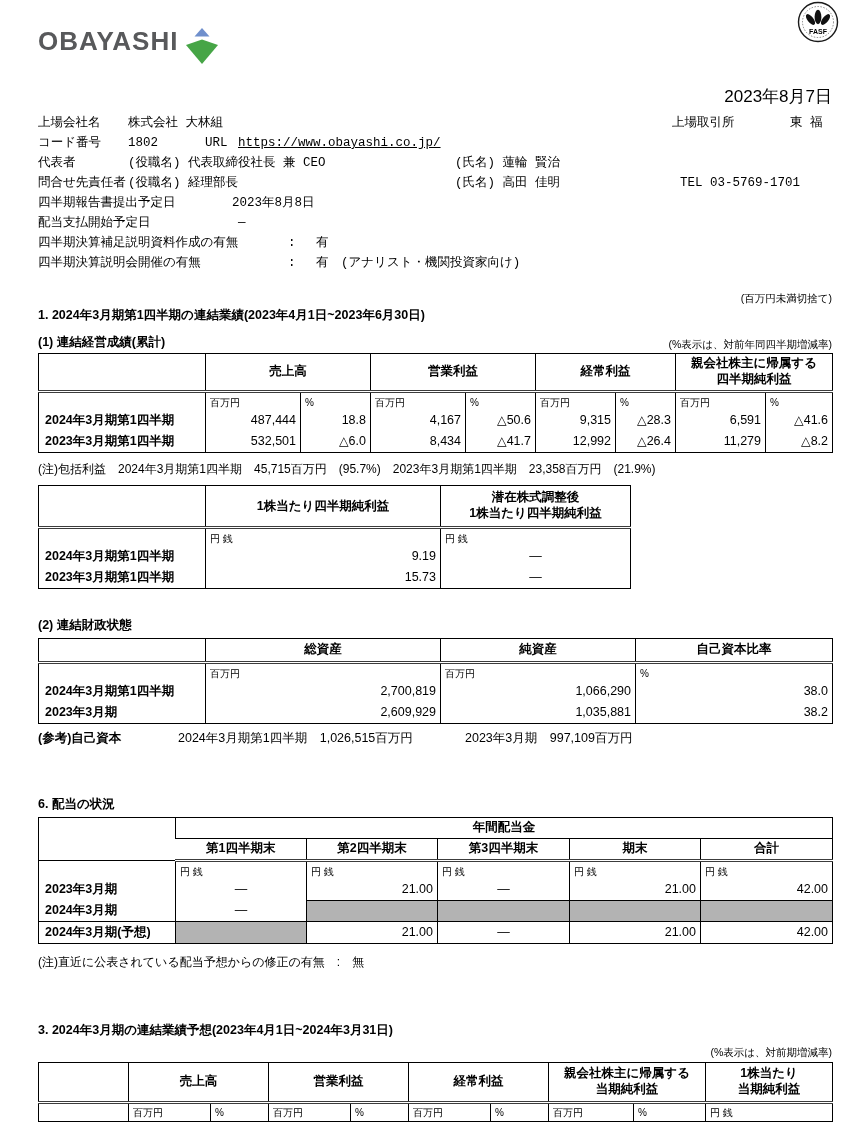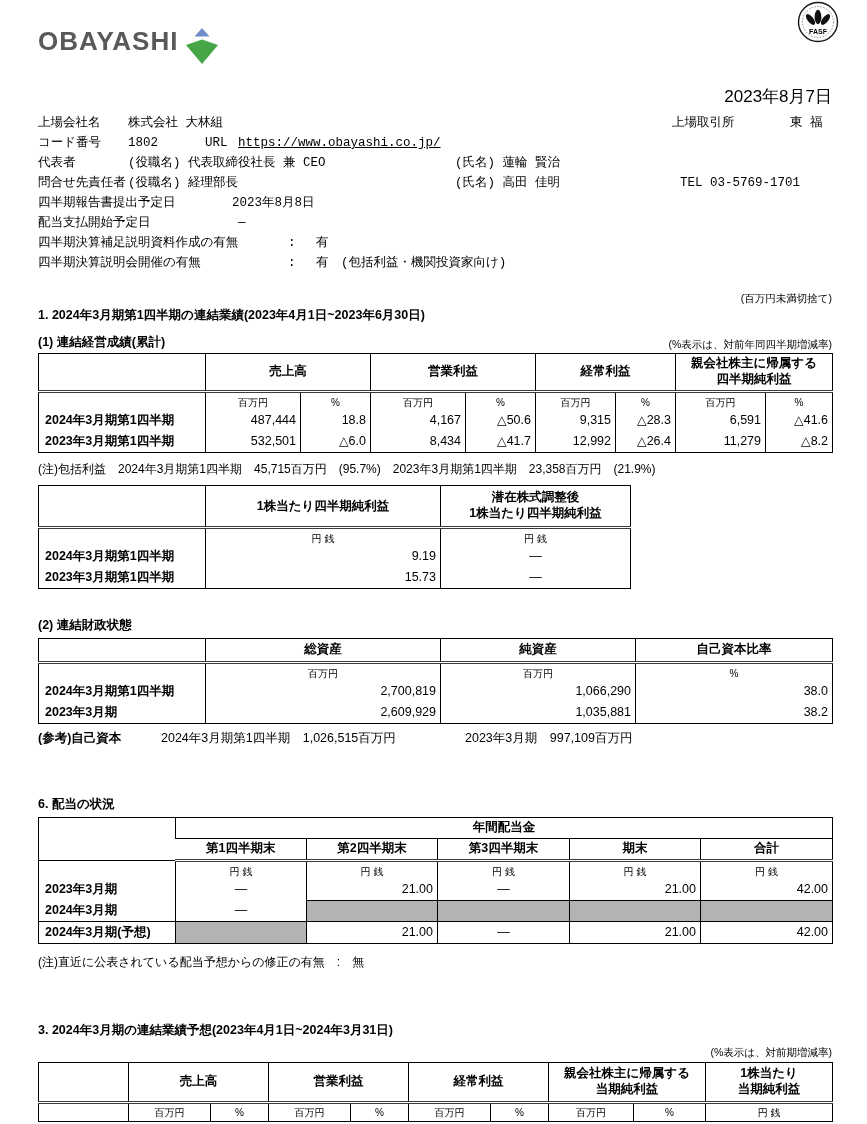--- a/index.html
+++ b/index.html
@@ -29,21 +29,21 @@
   .note-right{text-align:right;font-size:10.5px;}
   .note-left{font-size:12px;}
   .sec-h{font-weight:bold;font-size:12.5px;}
   .sub-row{display:flex;justify-content:space-between;align-items:flex-end;}
 
   
   table{border-collapse:collapse;table-layout:fixed;border:1.5px solid #000;}
   th,td{padding:0 4px;overflow:hidden;border-left:1px solid #000;vertical-align:middle;}
   th:first-child,td:first-child{border-left:none;}
   th{font-weight:bold;font-size:12.5px;text-align:center;border-bottom:3px double #3c3c3c;}
-  td.unit{font-size:10px;text-align:center;height:15px;padding-top:2px;}
+  td.unit{font-size:10px;text-align:left;height:15px;padding-top:2px;}
   td.lbl{font-weight:bold;text-align:left;padding-left:6px;font-size:12.5px;height:21px;white-space:nowrap;}
   td.num{text-align:right;font-size:12.5px;height:21px;}
   td.ctr{text-align:center;font-size:12.5px;height:21px;}
   .prewrap{white-space:pre-line;line-height:1.25;}
   .t-results th{height:36px;}
   .t-eps th{height:40px;}
   .t-fin th{height:22px;}
   .t-fc th{height:38px;}
   
   .t-div th{border-bottom:3px double #3c3c3c;height:20px;}
@@ -120,21 +120,21 @@
       <span style="left:200px">―</span>
     </div>
     <div class="cline">
       <span style="left:0">四半期決算補足説明資料作成の有無</span>
       <span style="left:250px">:</span>
       <span style="left:278px">有</span>
     </div>
     <div class="cline">
       <span style="left:0">四半期決算説明会開催の有無</span>
       <span style="left:250px">:</span>
-      <span style="left:278px">有　(包括利益・機関投資家向け)</span>
+      <span style="left:278px">有　(アナリスト・機関投資家向け)</span>
     </div>
   </div>
 
   <div class="note-right mt16">(百万円未満切捨て)</div>
 
   <div class="sec-h mt2">1. 2024年3月期第1四半期の連結業績(2023年4月1日~2023年6月30日)</div>
 
   <div class="sub-row mt10">
     <span class="sec-h">(1) 連結経営成績(累計)</span>
     <span class="note-right">(%表示は、対前年同四半期増減率)</span>
@@ -262,21 +262,21 @@
       <td class="lbl">2023年3月期</td>
       <td class="num">2,609,929</td>
       <td class="num">1,035,881</td>
       <td class="num">38.2</td>
     </tr>
   </tbody>
     </table>
 
   <div class="ref-line mt6">
     <span class="ref-label" style="left:0">(参考)自己資本</span>
-    <span style="left:123px">2024年3月期第1四半期　1,026,515百万円</span>
+    <span style="left:140px">2024年3月期第1四半期　1,026,515百万円</span>
     <span style="left:427px">2023年3月期　997,109百万円</span>
   </div>
 
   <div class="sec-h mt46">6. 配当の状況</div>
 
   <table class="t-div mt4" style="width:794px">
     <colgroup>
       <col style="width:137px">
         <col style="width:131px">
         <col style="width:131px">

